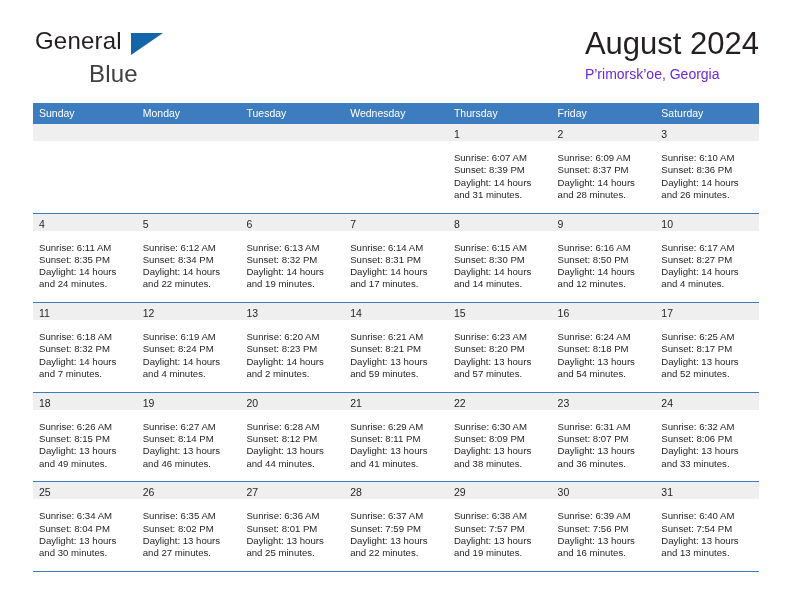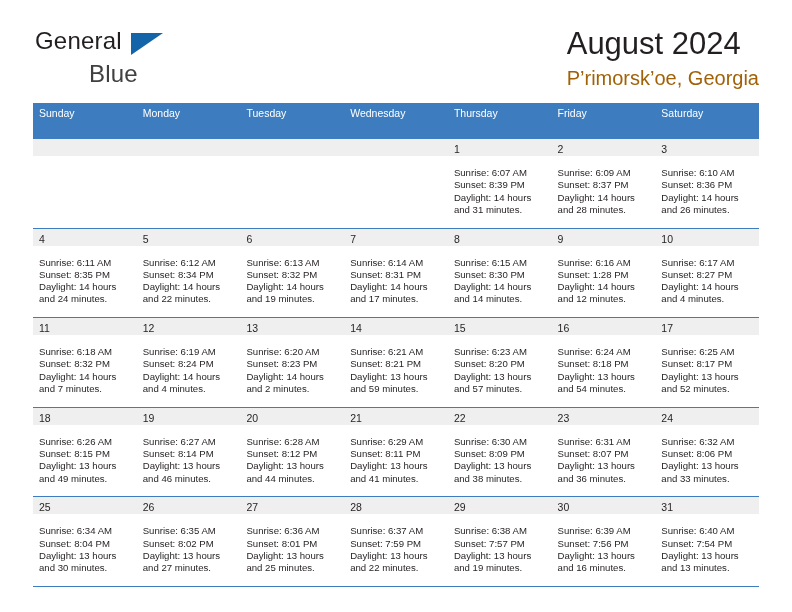--- a/index.html
+++ b/index.html
@@ -77,39 +77,39 @@
   }
   .month-title {
     font-size: 31px;
     font-weight: 400;
     color: #231f20;
     line-height: 1.12;
     white-space: nowrap;
   }
   .location {
     margin-top: 5px;
-    font-size: 20px;
+    font-size: 14px;
     font-weight: 400;
-    color: #a16207;
+    color: #6d28d9;
     line-height: 1.1;
     white-space: nowrap;
   }
 
   
   .calendar {
     position: absolute;
     left: 33px;
     top: 103px;
     width: 726px;
   }
 
   .weekday-row {
     display: flex;
     background: #3d7dbf;
-    height: 36px;
+    height: 21px;
   }
   .weekday {
     flex: 1 1 0;
     color: #ffffff;
     font-size: 10.5px;
     line-height: 21px;
     padding-left: 6px;
     box-sizing: border-box;
     white-space: nowrap;
   }
@@ -277,21 +277,21 @@
               <div class="day-line">Sunrise: 6:15 AM</div>
               <div class="day-line">Sunset: 8:30 PM</div>
               <div class="day-line">Daylight: 14 hours</div>
               <div class="day-line">and 14 minutes.</div>
             </div>
           </div>
           <div class="day-cell">
             <div class="day-number-band"><span class="day-number">9</span></div>
             <div class="day-body">
               <div class="day-line">Sunrise: 6:16 AM</div>
-              <div class="day-line">Sunset: 1:28 PM</div>
+              <div class="day-line">Sunset: 8:50 PM</div>
               <div class="day-line">Daylight: 14 hours</div>
               <div class="day-line">and 12 minutes.</div>
             </div>
           </div>
           <div class="day-cell">
             <div class="day-number-band"><span class="day-number">10</span></div>
             <div class="day-body">
               <div class="day-line">Sunrise: 6:17 AM</div>
               <div class="day-line">Sunset: 8:27 PM</div>
               <div class="day-line">Daylight: 14 hours</div>

